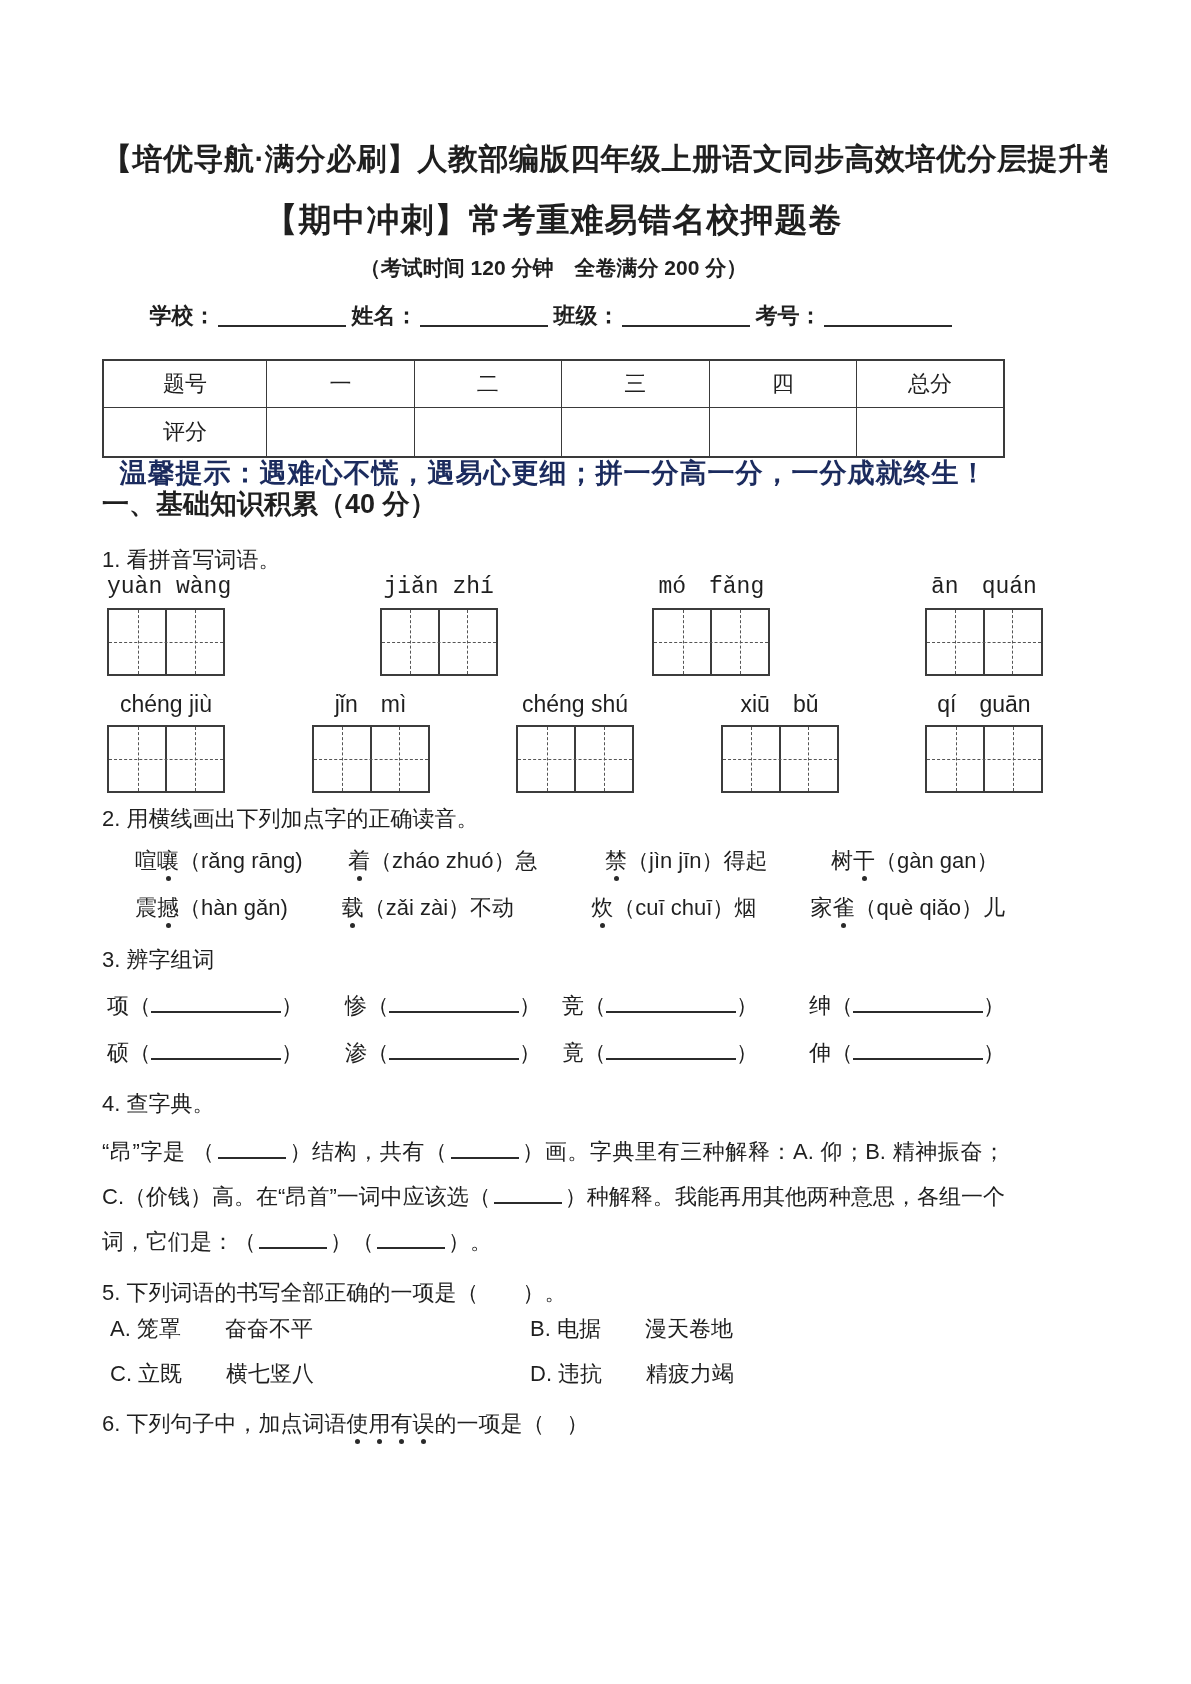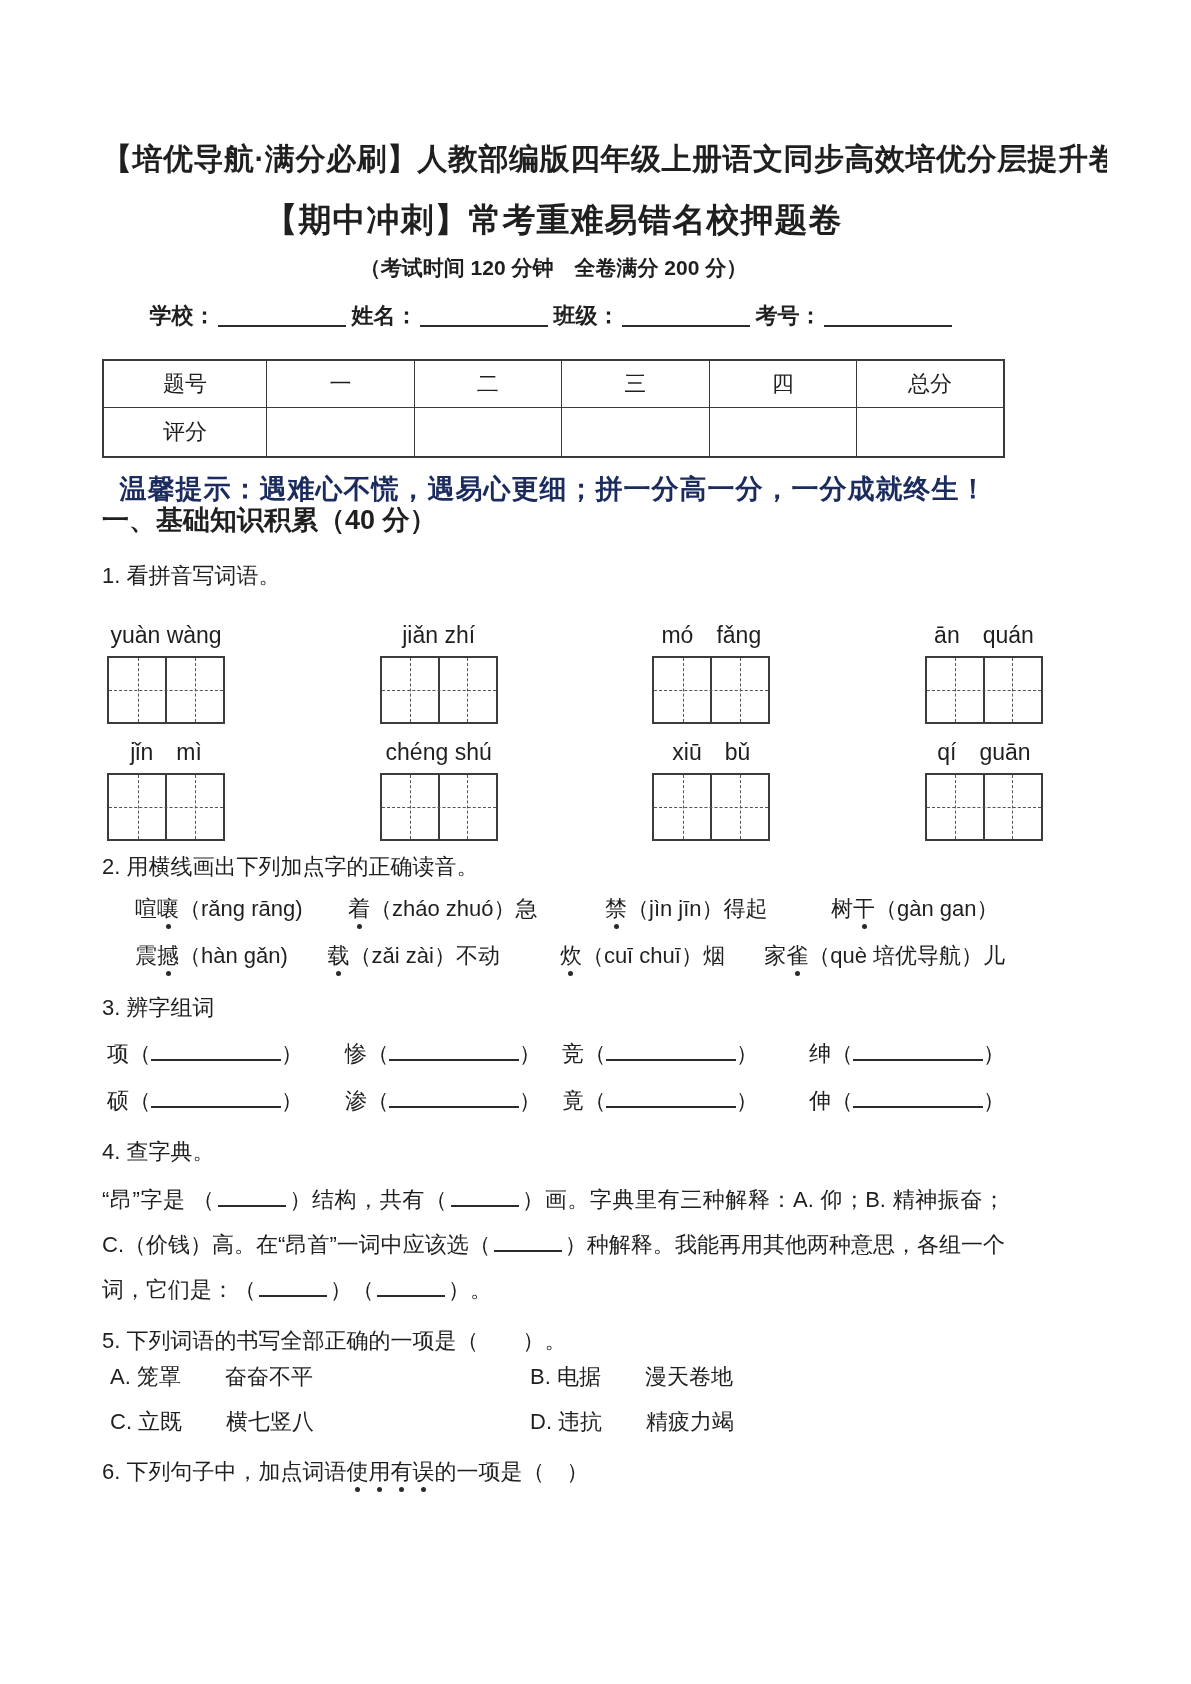--- a/index.html
+++ b/index.html
@@ -17,26 +17,26 @@
   .paper-title{margin-top:24px;font-size:33px;line-height:40px;font-weight:700;text-align:center;letter-spacing:1px;}
   .exam-info{margin-top:15px;font-size:21px;line-height:26px;font-weight:700;text-align:center;}
   .info-line{margin-top:22px;display:flex;justify-content:center;align-items:flex-end;font-size:22px;line-height:26px;font-weight:700;}
   .info-blank{display:inline-block;width:128px;height:22px;border-bottom:2px solid #2b2b2b;margin:0 6px 2px 2px;}
   .score-table{margin-top:30px;width:100%;border-collapse:collapse;table-layout:fixed;}
   .score-table td{border:1.5px solid #3a3a3a;text-align:center;font-size:22px;padding:0;}
   .score-table{border:2px solid #3a3a3a;padding-left:11px;}
   .score-table .r-head td{height:46px;}
   .score-table .r-score td{height:48px;}
   .score-table td.first{width:18%;}
-  .tip{margin-top:16px;text-align:center;font-size:27px;line-height:30px;font-weight:700;color:#1b2b5e;letter-spacing:1px;}
+  .tip{text-align:center;font-size:27px;line-height:30px;font-weight:700;color:#1b2b5e;letter-spacing:1px;}
   .sec-heading{font-size:27px;line-height:32px;font-weight:700;}
   .q-label{font-size:22px;line-height:27px;}
   .mt26{margin-top:26px;} .mt12{margin-top:12px;} .mt25{margin-top:25px;} .mt22{margin-top:22px;} .mt15{margin-top:15px;}
   .py-row{margin-left:5px;width:936px;display:flex;justify-content:space-between;}
-  .py-row.first{margin-top:34px;} .py-row.second{margin-top:16px;}
+  .py-row.first{margin-top:2px;font-family:Liberation Mono, monospace;} .py-row.second{margin-top:16px;}
   .py-col{width:118px;}
   .py{font-size:23px;line-height:24px;text-align:center;white-space:nowrap;}
   .tzg{position:relative;width:114px;height:64px;border:2px solid #3c3c3c;margin:9px auto 0;background:#fff;}
   .tzg .vmid{position:absolute;top:0;bottom:0;left:50%;margin-left:-1px;border-left:2px solid #3c3c3c;}
   .tzg .vd1{position:absolute;top:0;bottom:0;left:25%;border-left:1.5px dashed #555;}
   .tzg .vd2{position:absolute;top:0;bottom:0;left:75%;border-left:1.5px dashed #555;}
   .tzg .hd{position:absolute;left:0;right:0;top:50%;border-top:1.5px dashed #555;}
   .q2-line{display:flex;margin-left:5px;font-size:22px;line-height:27px;white-space:nowrap;}
   .q2-line.l1{margin-top:15px;} .q2-line.l2{margin-top:20px;}
   .q2-item.w1{width:213px;margin-left:28px;} .q2-item.w2{width:257px;} .q2-item.w3{width:226px;}
@@ -133,20 +133,29 @@
           <div class="vmid"></div>
           <div class="vd1"></div>
           <div class="vd2"></div>
           <div class="hd"></div>
         </div>
     </div>
   </div>
 
   <div class="py-row second">
     <div class="py-col">
+      <div class="py">chéng jiù</div>
+      <div class="tzg">
+          <div class="vmid"></div>
+          <div class="vd1"></div>
+          <div class="vd2"></div>
+          <div class="hd"></div>
+        </div>
+    </div>
+    <div class="py-col">
       <div class="py">jǐn　mì</div>
       <div class="tzg">
           <div class="vmid"></div>
           <div class="vd1"></div>
           <div class="vd2"></div>
           <div class="hd"></div>
         </div>
     </div>
     <div class="py-col">
       <div class="py">chéng shú</div>
@@ -183,21 +192,21 @@
     <div class="q2-item w1"><span>喧</span><span class="dot">嚷</span><span>（rǎng rāng)</span></div>
     <div class="q2-item w2"><span></span><span class="dot">着</span><span>（zháo zhuó）急</span></div>
     <div class="q2-item w3"><span></span><span class="dot">禁</span><span>（jìn jīn）得起</span></div>
     <div class="q2-item"><span>树</span><span class="dot">干</span><span>（gàn gan）</span></div>
   </div>
 
   <div class="q2-line l2">
     <div class="q2-item w1"><span>震</span><span class="dot">撼</span><span>（hàn gǎn)</span></div>
     <div class="q2-item w2"><span></span><span class="dot">载</span><span>（zǎi zài）不动</span></div>
     <div class="q2-item w3"><span></span><span class="dot">炊</span><span>（cuī chuī）烟</span></div>
-    <div class="q2-item"><span>家</span><span class="dot">雀</span><span>（què 培优导航）儿</span></div>
+    <div class="q2-item"><span>家</span><span class="dot">雀</span><span>（què qiǎo）儿</span></div>
   </div>
 
   <div class="q-label mt25">3. 辨字组词</div>
 
   <div class="q3-row r1">
     <div class="q3-item w1"><span>项（</span><span class="blank b130"></span><span>）</span></div>
     <div class="q3-item w2"><span>惨（</span><span class="blank b130"></span><span>）</span></div>
     <div class="q3-item w3"><span>竞（</span><span class="blank b130"></span><span>）</span></div>
     <div class="q3-item"><span>绅（</span><span class="blank b130"></span><span>）</span></div>
   </div>

